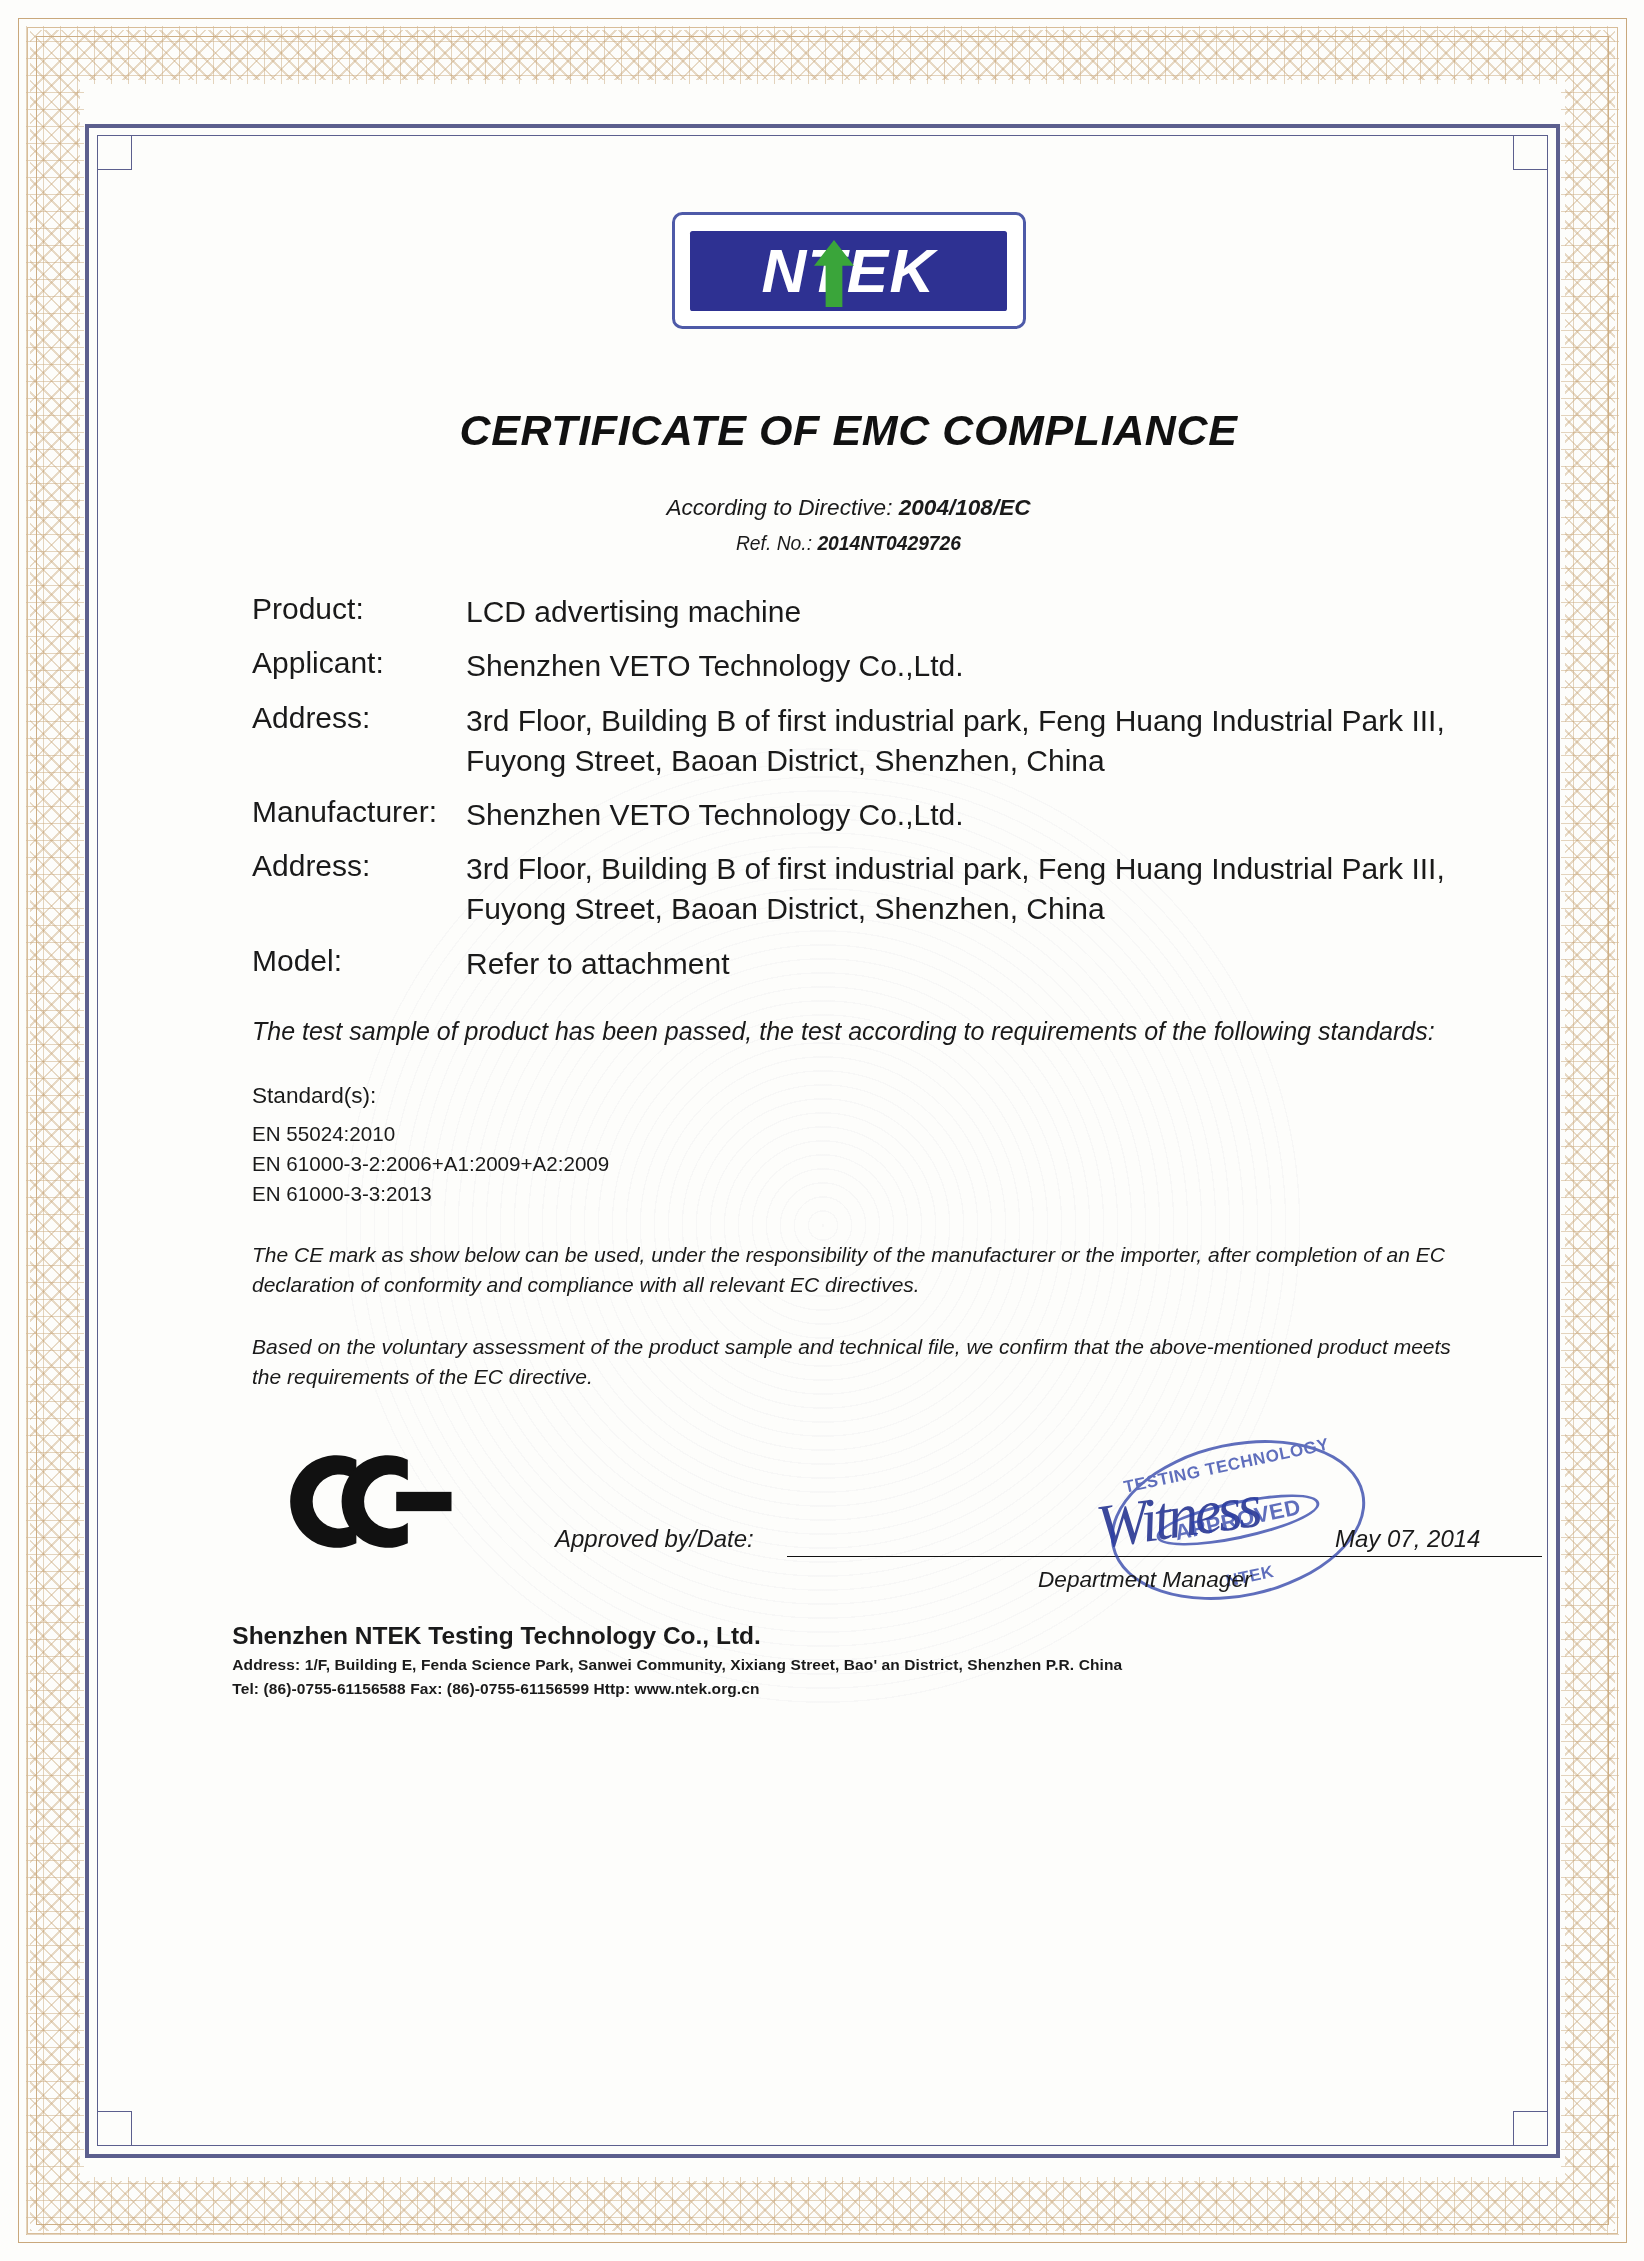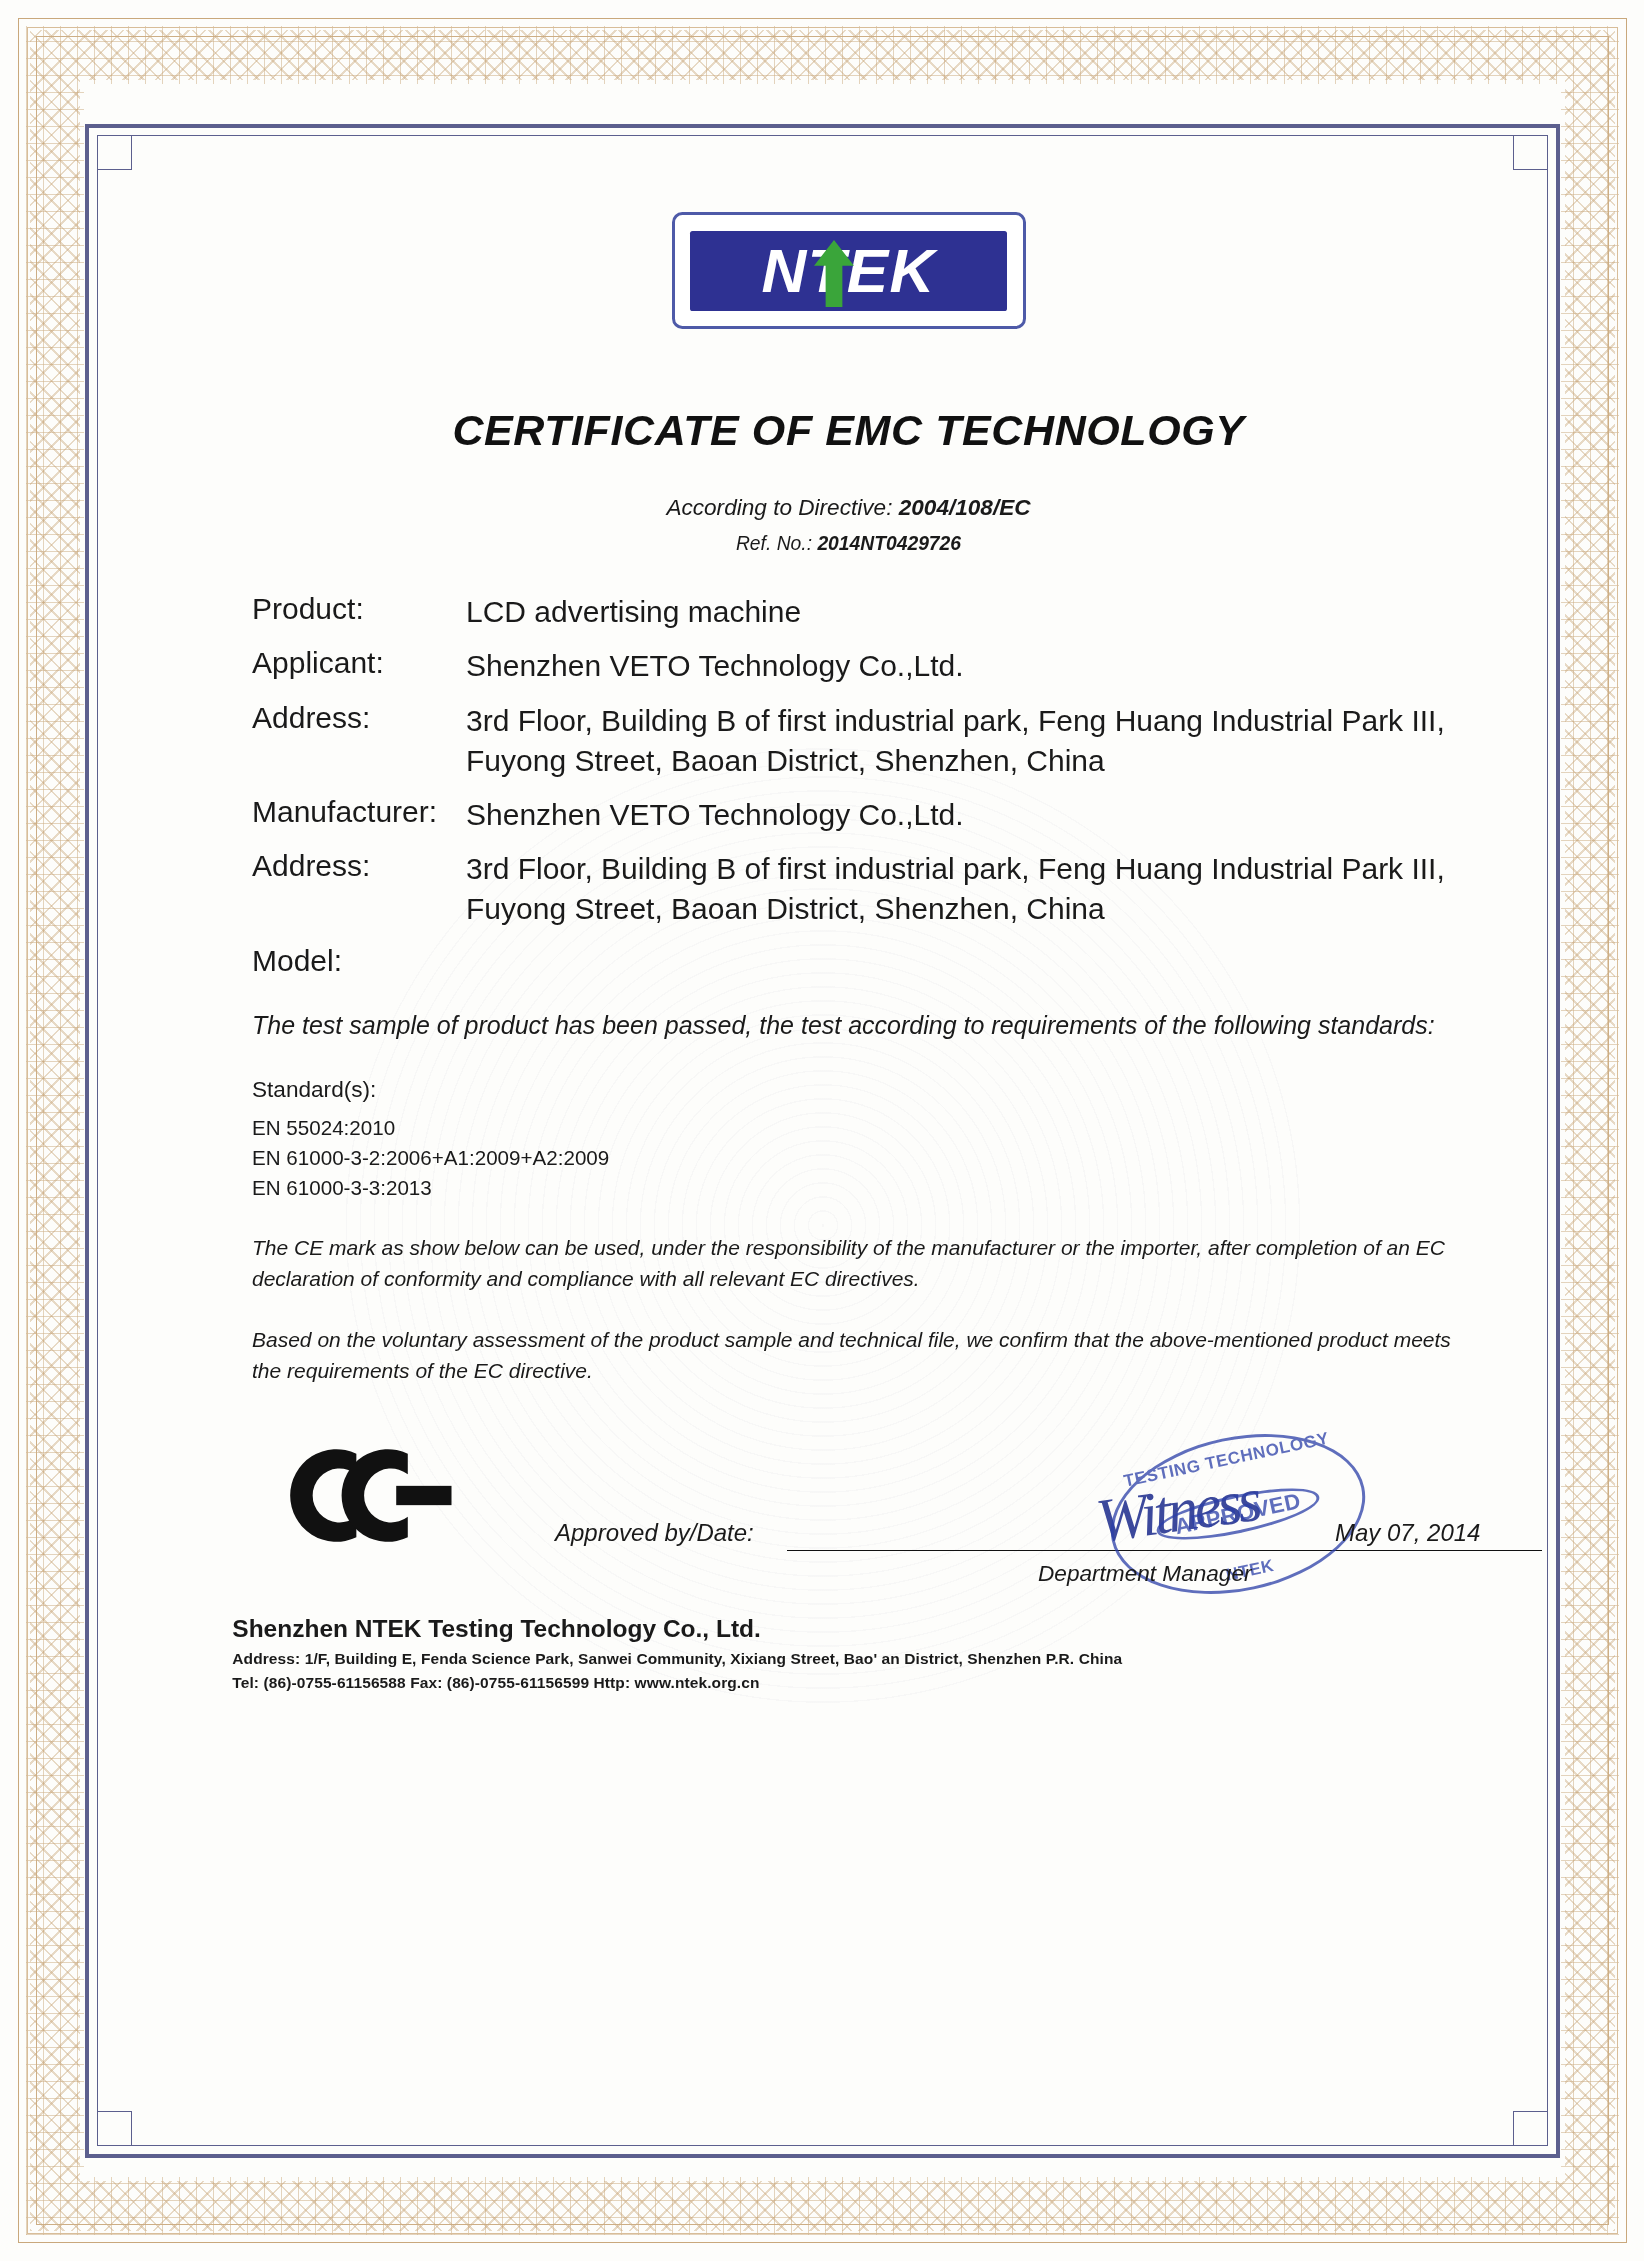--- a/index.html
+++ b/index.html
@@ -388,21 +388,21 @@
           <span class="logo-text">NTEK</span>
           <span class="logo-arrow">
             <svg width="40" height="67" viewBox="0 0 62 104">
               <polygon points="31,0 62,40 44,40 44,104 18,104 18,40 0,40" fill="#3aa53a"></polygon>
             </svg>
           </span>
         </div>
       </div>
     </div>
 
-    <div class="cert-title">CERTIFICATE OF EMC TECHNOLOGY</div>
+    <div class="cert-title">CERTIFICATE OF EMC COMPLIANCE</div>
 
     <div class="directive">
       <span>According to Directive: </span><b>2004/108/EC</b>
     </div>
 
     <div class="refno">
       <span>Ref. No.: </span><b>2014NT0429726</b>
     </div>
 
     <div class="fields">
@@ -421,20 +421,21 @@
       <div class="field-row">
         <div class="field-label">Manufacturer:</div>
         <div class="field-value">Shenzhen VETO Technology Co.,Ltd.</div>
       </div>
       <div class="field-row">
         <div class="field-label">Address:</div>
         <div class="field-value">3rd Floor, Building B of first industrial park, Feng Huang Industrial Park III, Fuyong Street, Baoan District, Shenzhen, China</div>
       </div>
       <div class="field-row">
         <div class="field-label">Model:</div>
+        <div class="field-value">Refer to attachment</div>
       </div>
     </div>
 
     <div class="para">The test sample of product has been passed, the test according to requirements of the following standards:</div>
 
     <div class="standards">
       <div class="std-col">
         <div class="std-head">Standard(s):</div>
         <div class="std-item">EN 55024:2010</div>
         <div class="std-item">EN 61000-3-2:2006+A1:2009+A2:2009</div>

